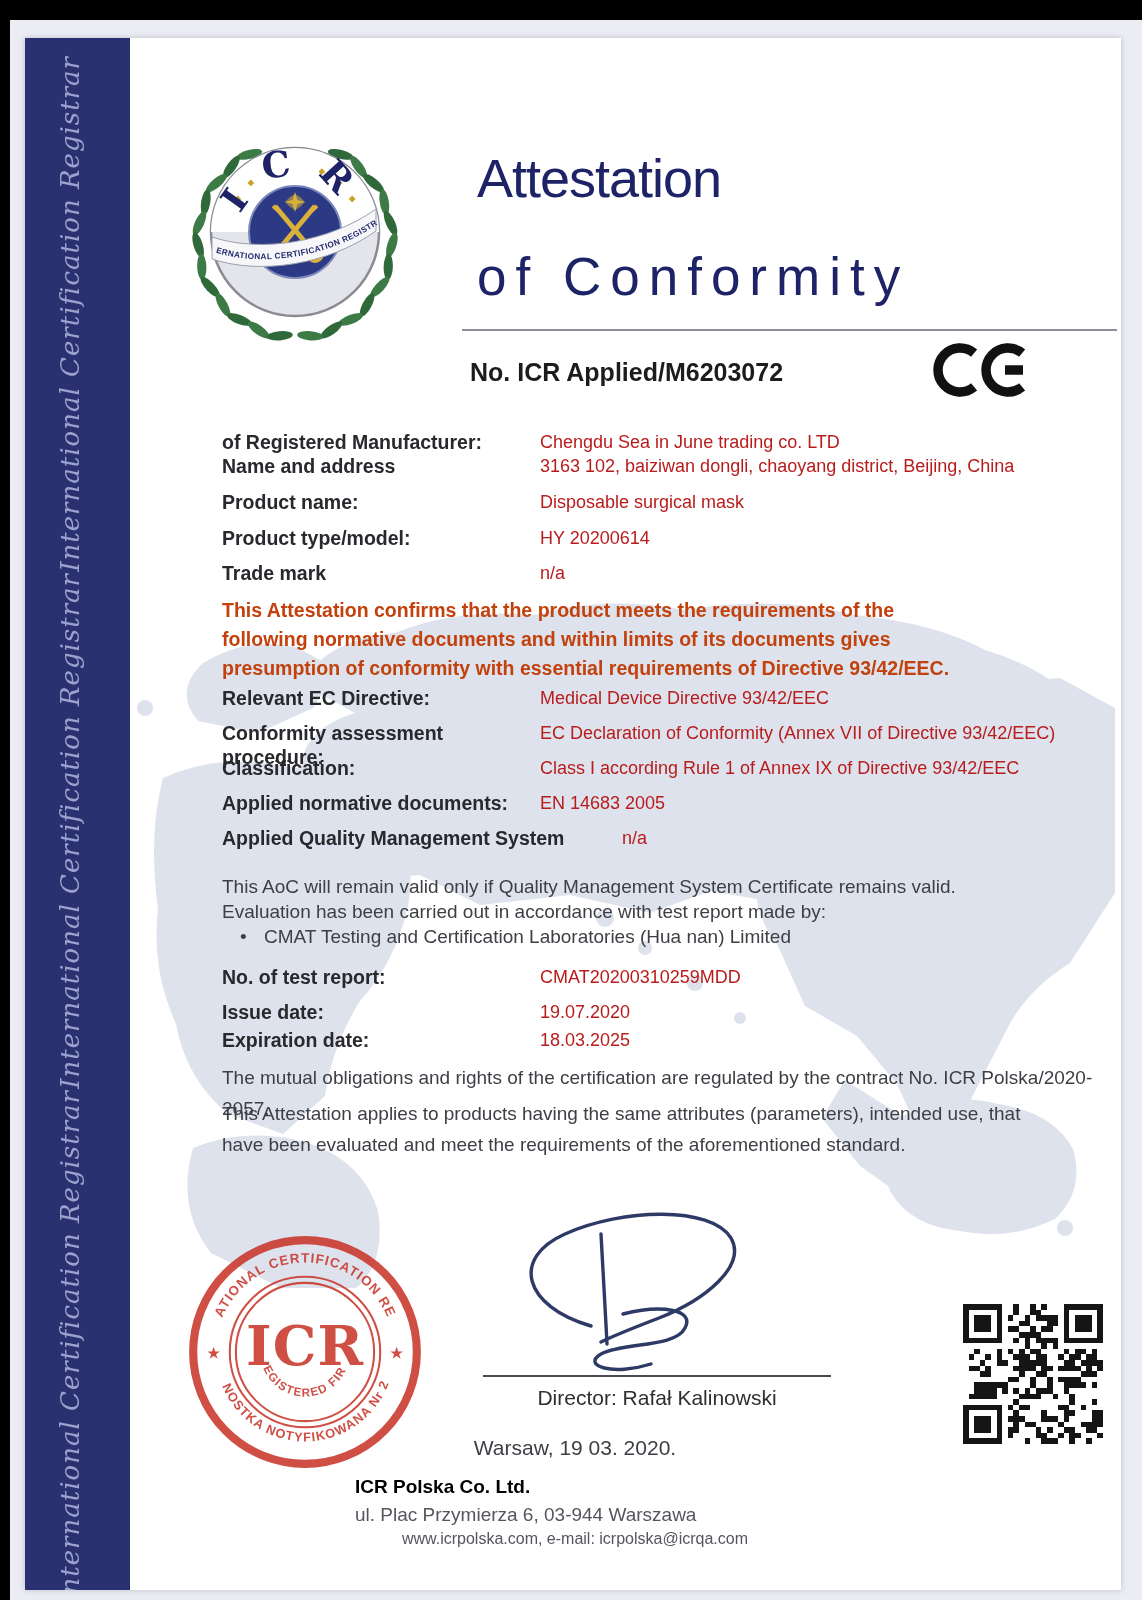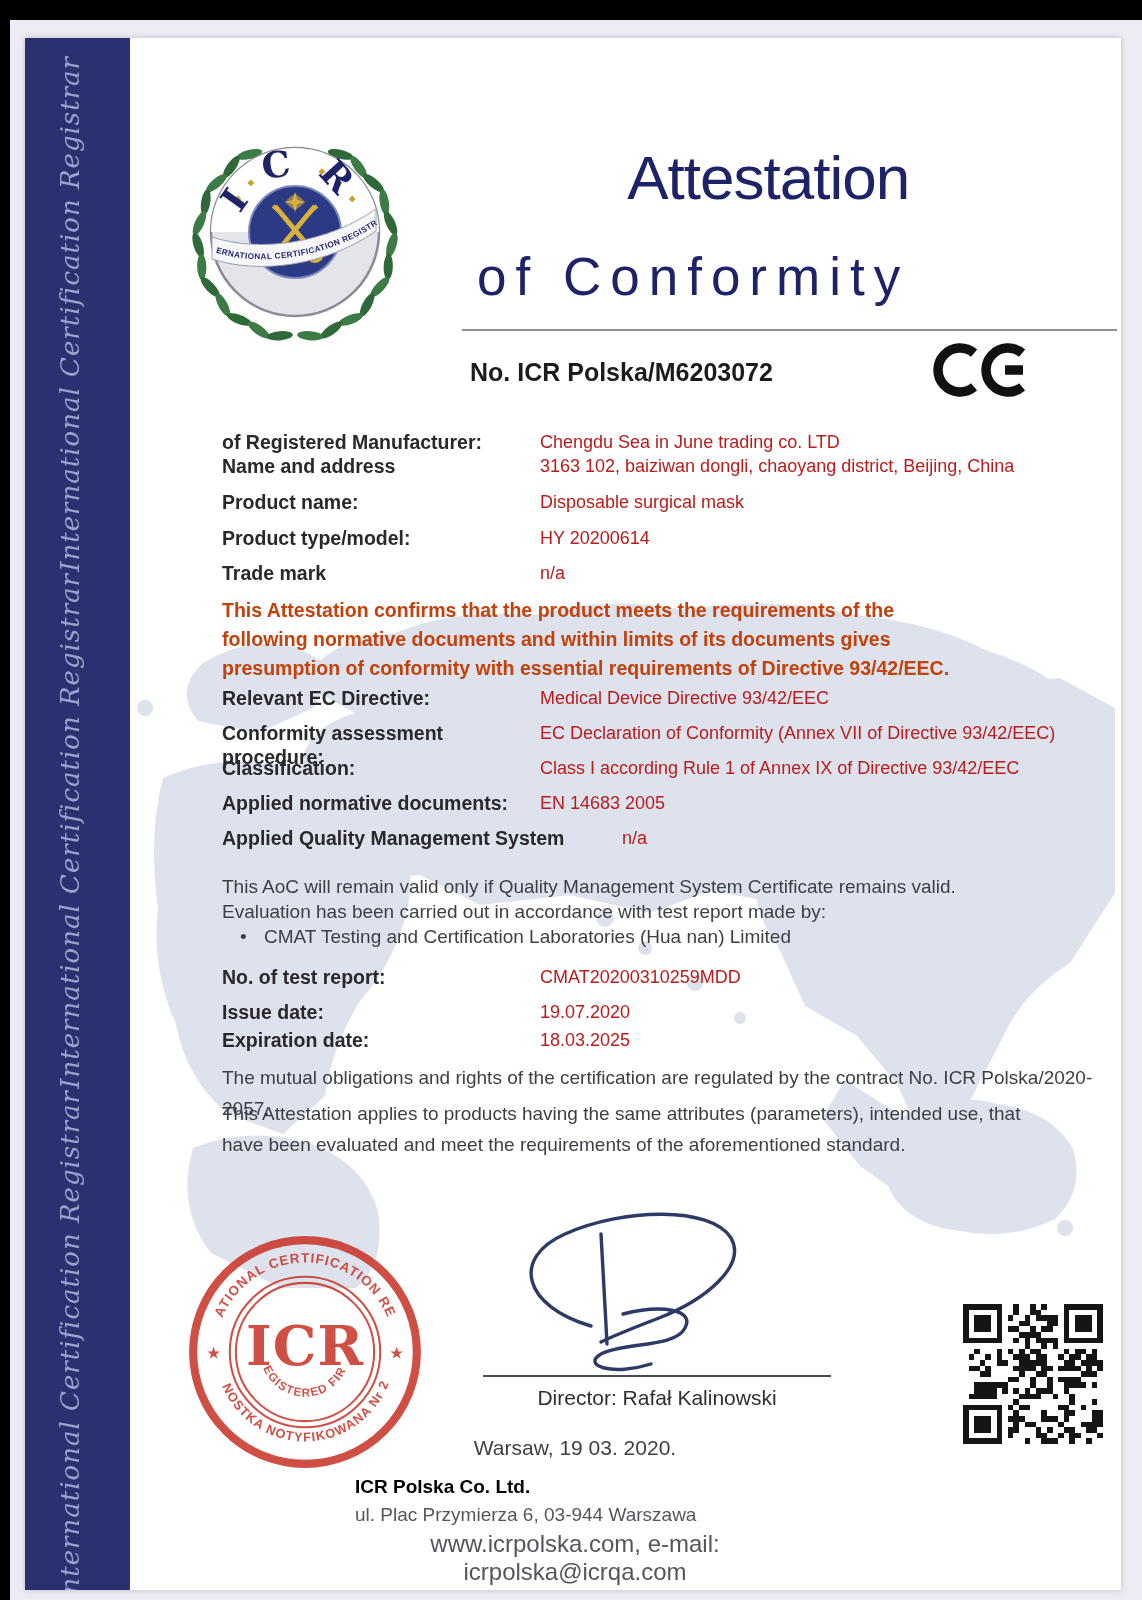--- a/index.html
+++ b/index.html
@@ -18,21 +18,21 @@
   .band-text{position:absolute;left:30px;writing-mode:vertical-rl;transform:rotate(180deg);
              font-family:"DejaVu Serif",serif;font-style:italic;font-size:26px;color:#9aa2cd;
              white-space:nowrap;letter-spacing:1px;}
 
   
   #map{position:absolute;left:60px;top:550px;width:1030px;height:700px;}
 
   
   #logo{position:absolute;left:163px;top:98px;width:214px;height:226px;}
   #title{position:absolute;left:452px;top:100px;color:#1d2366;}
-  #title .t1{font-size:62px;letter-spacing:-1px;line-height:80px;font-weight:500;text-align:right;}
+  #title .t1{font-size:54px;letter-spacing:-1px;line-height:80px;font-weight:500;}
   #title .t2{font-size:53px;letter-spacing:9px;line-height:70px;margin-top:24px;font-weight:400;}
   #title-divider{position:absolute;left:437px;top:291px;width:655px;height:2px;background:#8f8f99;}
   #cert-no{position:absolute;left:445px;top:320px;font-size:25px;font-weight:bold;color:#1c1c1f;}
   #ce{position:absolute;left:908px;top:302px;width:100px;height:60px;}
 
   
   .row{position:absolute;left:197px;width:905px;display:flex;align-items:flex-start;}
   .row .lbl{width:318px;flex:0 0 318px;font-weight:bold;font-size:19.5px;color:#28282d;line-height:24px;}
   .row .val{font-size:18px;color:#b91c1c;line-height:24px;}
   .para{position:absolute;left:197px;font-size:19px;color:#3e3e45;line-height:31px;}
@@ -46,21 +46,21 @@
   #sig-line{position:absolute;left:458px;top:1337px;width:348px;height:2px;background:#4a4a52;}
   #director{position:absolute;left:438px;top:1348px;width:388px;text-align:center;
             font-size:21px;color:#2e2e33;}
   #place-date{position:absolute;left:330px;top:1398px;width:440px;text-align:center;
               font-size:21px;color:#3e3e45;}
   #f-company{position:absolute;left:330px;top:1438px;width:440px;text-align:left;
              font-size:19px;font-weight:bold;color:#000000;}
   #f-address{position:absolute;left:330px;top:1466px;width:440px;
              font-size:19px;color:#55555e;}
   #f-web{position:absolute;left:330px;top:1492px;width:440px;text-align:center;
-         font-size:24px;color:#55555e;}
+         font-size:16px;color:#55555e;}
   #qr{position:absolute;left:938px;top:1266px;width:140px;height:140px;}
 </style>
 </head>
 <body>
 
 <div id="stage">
   <div id="topbar"></div>
   <div id="leftbar"></div>
 
   <div id="page">
@@ -159,21 +159,21 @@
       <text font-family="Liberation Sans,sans-serif" font-weight="bold" font-size="8.2" fill="#222a6e" letter-spacing="0.4">
         <textPath href="#ribbonMid" startOffset="50%" text-anchor="middle">INTERNATIONAL CERTIFICATION REGISTRAR</textPath>
       </text>
     </svg>
 
     <div id="title">
       <div class="t1">Attestation</div>
       <div class="t2">of Conformity</div>
     </div>
     <div id="title-divider"></div>
-    <div id="cert-no">No. ICR Polska/M6203072</div>
+    <div id="cert-no">No. ICR Applied/M6203072</div>
 
     <svg id="ce" viewBox="0 0 100 60">
       <g stroke="#111" stroke-width="9.5" fill="none">
         <path d="M41.1 13.1 A22 22 0 1 0 41.1 46.9"></path>
         <path d="M89.1 13.1 A22 22 0 1 0 89.1 46.9"></path>
         <path d="M72 30 H 90"></path>
       </g>
     </svg>
 
     <div class="row" style="top:392px">

